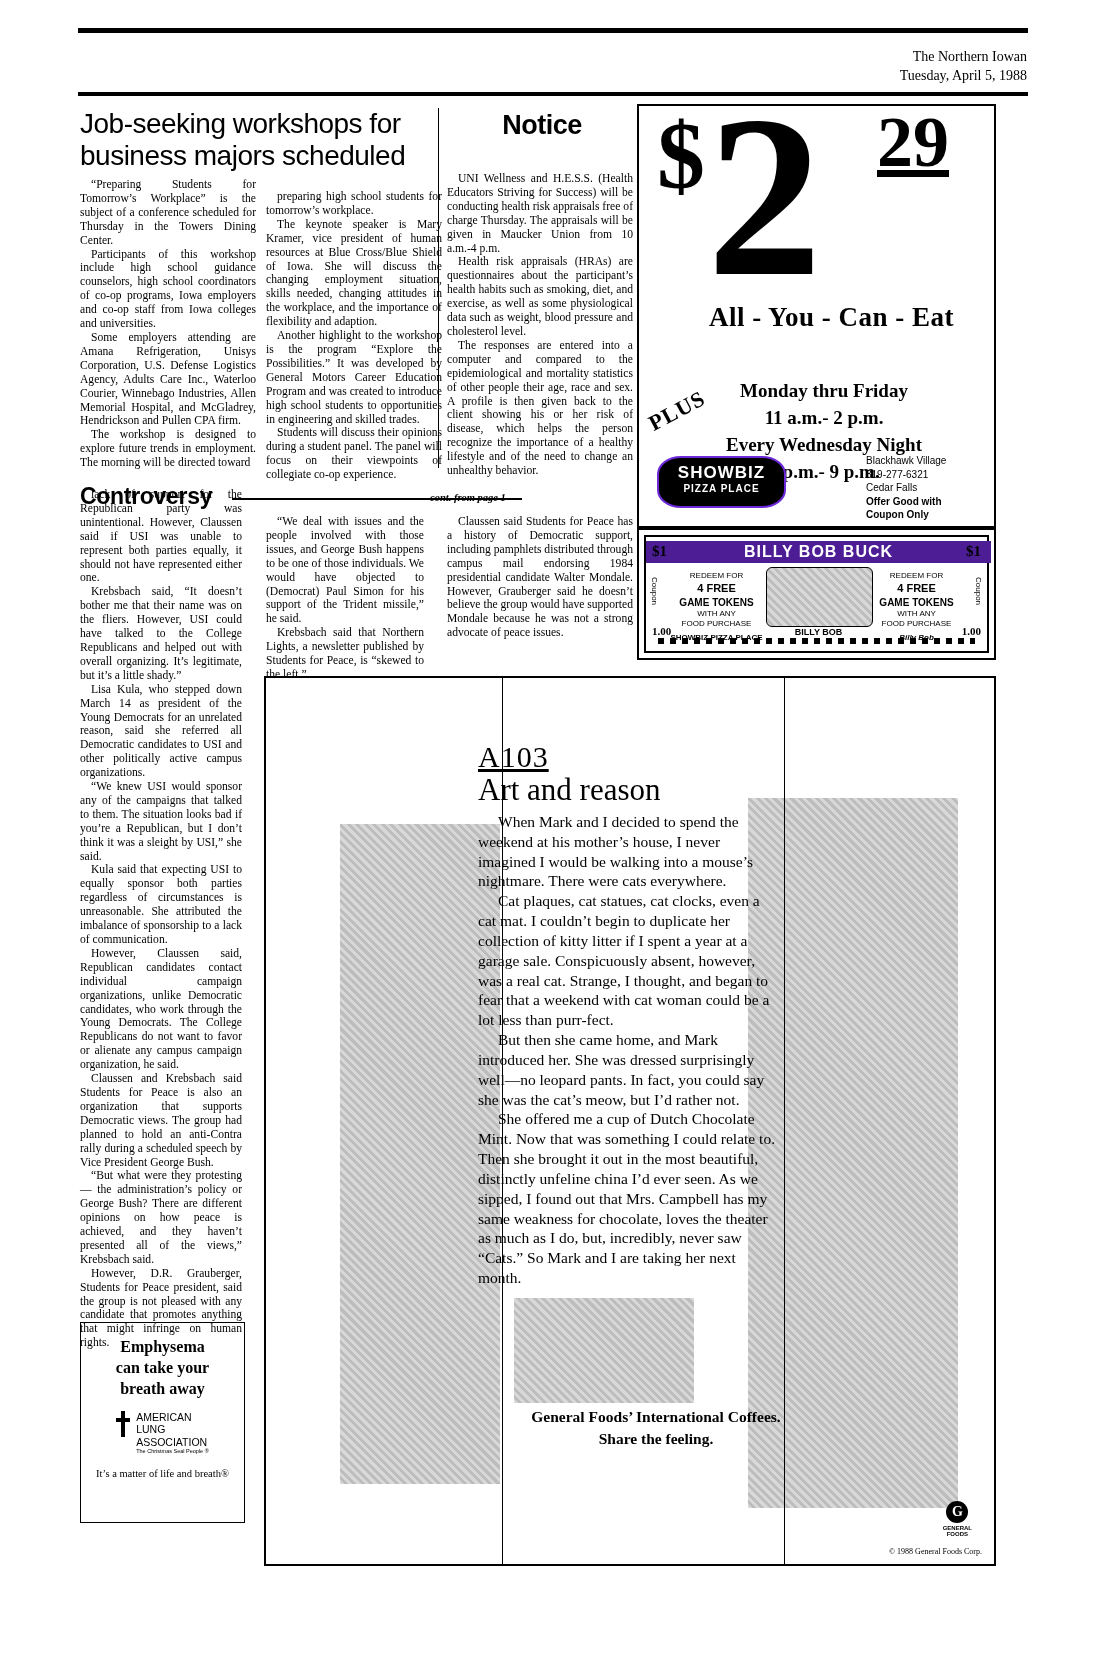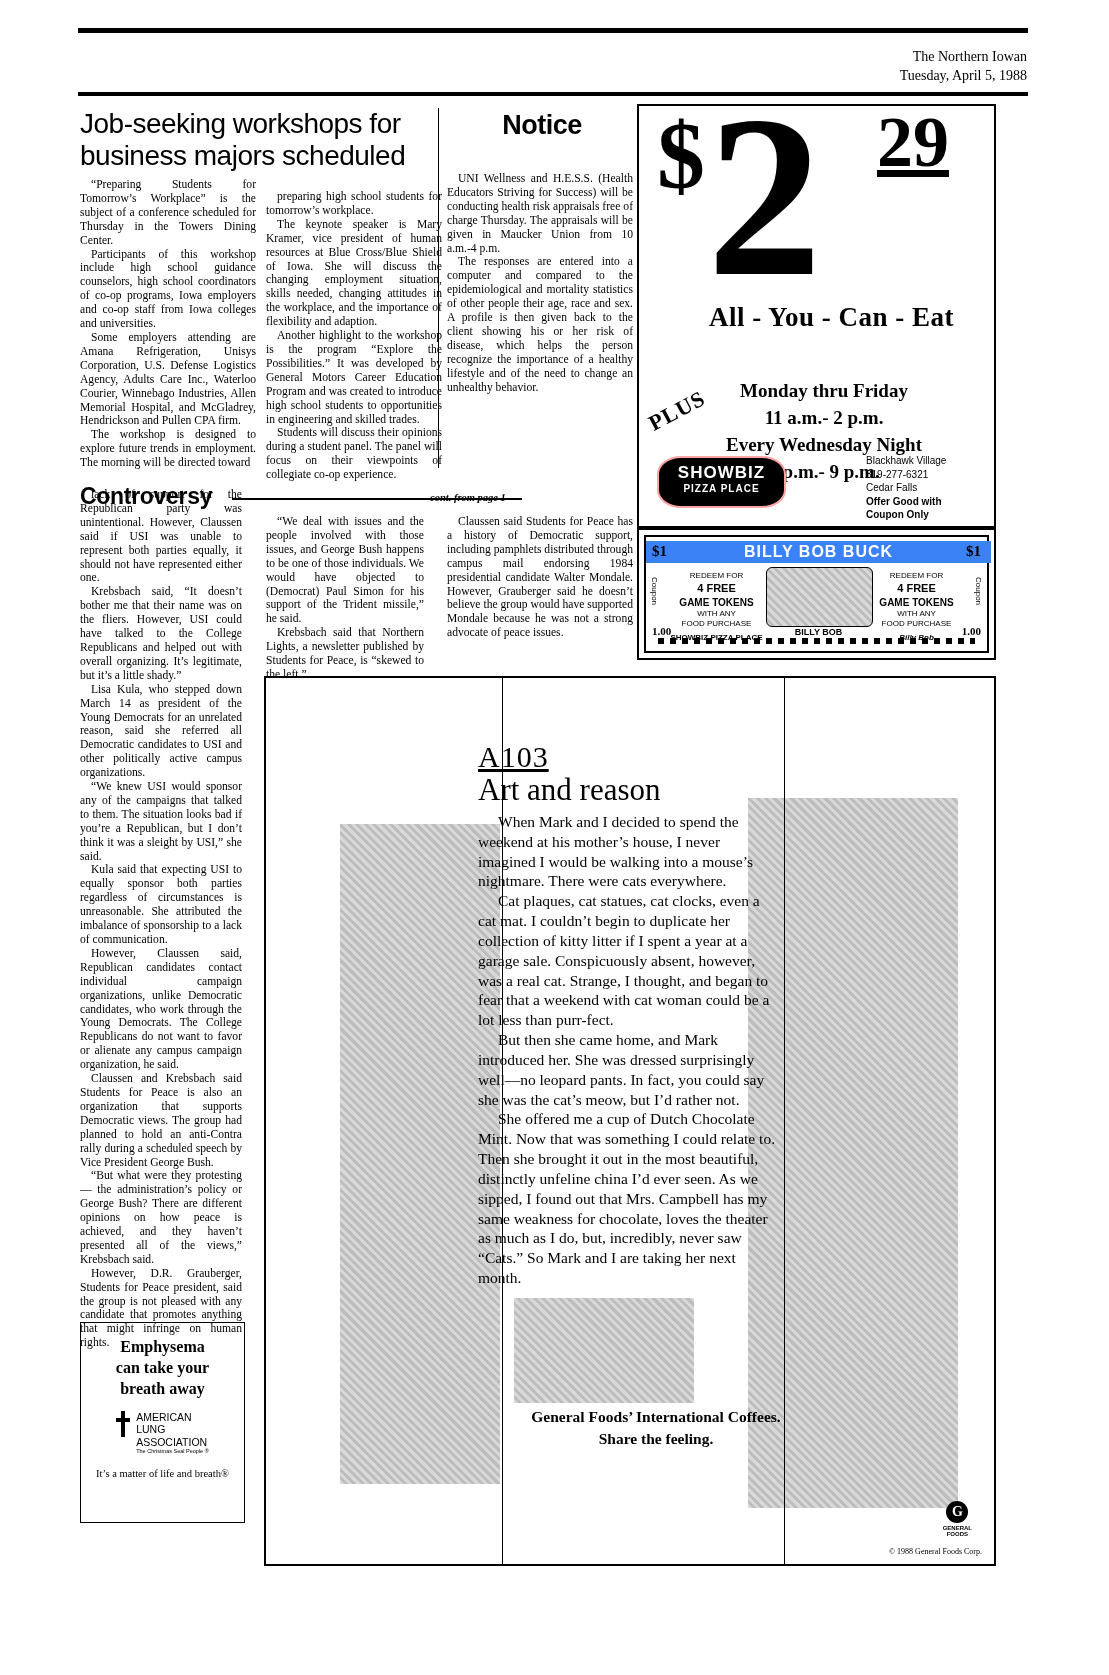--- a/index.html
+++ b/index.html
@@ -39,30 +39,30 @@
   
   .ad-pizza{position:absolute;left:637px;top:104px;width:355px;height:420px;border:2px solid #000;background:#fff;overflow:hidden;}
   .price{position:absolute;left:10px;top:-6px;width:340px;height:210px;}
   .price .dollar{position:absolute;left:8px;top:8px;font-family:"Liberation Serif",serif;font-weight:bold;font-size:96px;line-height:1;}
   .price .two{position:absolute;left:58px;top:-18px;font-family:"Liberation Serif",serif;font-weight:bold;font-size:230px;line-height:1;letter-spacing:-10px;}
   .price .cents{position:absolute;left:228px;top:6px;font-family:"Liberation Serif",serif;font-weight:bold;font-size:72px;line-height:1;text-decoration:underline;}
   .ayce{position:absolute;left:0;top:196px;width:385px;text-align:center;font-family:"Liberation Serif",serif;font-weight:bold;font-size:27px;letter-spacing:0.5px;}
   .stp{position:absolute;left:0;top:233px;width:355px;text-align:center;font-family:"Liberation Serif",serif;font-weight:bold;font-size:27px;}
   .mtf{position:absolute;left:20px;top:272px;width:330px;text-align:center;font-family:"Liberation Serif",serif;font-weight:bold;font-size:19px;line-height:1.42;}
   .plus{position:absolute;left:8px;top:292px;font-family:"Liberation Serif",serif;font-weight:bold;font-size:22px;transform:rotate(-28deg);letter-spacing:1px;}
-  .showbiz{position:absolute;left:18px;top:350px;width:125px;height:48px;border:2px solid #fca5a5;border-radius:24px/18px;background:#000;color:#fff;text-align:center;font-family:"Liberation Sans",sans-serif;font-weight:bold;}
+  .showbiz{position:absolute;left:18px;top:350px;width:125px;height:48px;border:2px solid #6d28d9;border-radius:24px/18px;background:#000;color:#fff;text-align:center;font-family:"Liberation Sans",sans-serif;font-weight:bold;}
   .showbiz .s1{font-size:17px;letter-spacing:1px;line-height:1.25;padding-top:4px;}
   .showbiz .s2{font-size:10px;letter-spacing:1px;}
   .addr{position:absolute;right:8px;top:348px;width:120px;font-family:"Liberation Sans",sans-serif;font-size:10px;line-height:1.35;font-weight:bold;text-align:left;}
   .addr .n{font-weight:normal;}
 
   
   .coupon{position:absolute;left:637px;top:528px;width:355px;height:128px;border:2px solid #000;background:#fff;overflow:hidden;}
   .coupon-inner{position:absolute;left:5px;top:5px;right:5px;bottom:5px;border:2px solid #000;}
-  .bb-title{position:absolute;left:0;top:4px;width:345px;text-align:center;font-family:"Liberation Sans",sans-serif;font-weight:bold;font-size:16px;letter-spacing:1px;background:#3b82f6;color:#fff;padding:2px 0;}
+  .bb-title{position:absolute;left:0;top:4px;width:345px;text-align:center;font-family:"Liberation Sans",sans-serif;font-weight:bold;font-size:16px;letter-spacing:1px;background:#4c1d95;color:#fff;padding:2px 0;}
   .bb-dollar{position:absolute;font-family:"Liberation Serif",serif;font-weight:bold;font-size:15px;}
   .bb-col{position:absolute;top:34px;width:105px;text-align:center;font-family:"Liberation Sans",sans-serif;font-size:8px;line-height:1.3;}
   .bb-col .r{font-size:8px;}
   .bb-col .f{font-weight:bold;font-size:11px;}
   .bb-col .t{font-weight:bold;font-size:10px;}
   .bb-side{position:absolute;top:40px;font-family:"Liberation Sans",sans-serif;font-size:8px;writing-mode:vertical-rl;}
   .bb-dog{position:absolute;left:120px;top:30px;width:105px;height:58px;border:1px solid #000;border-radius:6px;background:#fff;}
   .bb-name{position:absolute;left:120px;top:90px;width:105px;text-align:center;font-family:"Liberation Sans",sans-serif;font-size:9px;font-weight:bold;}
   .bb-dots{position:absolute;left:12px;right:12px;bottom:7px;height:6px;background:repeating-linear-gradient(90deg,#000 0 6px,transparent 6px 12px);}
 
@@ -122,20 +122,21 @@
     <p>The keynote speaker is Mary Kramer, vice president of human resources at Blue Cross/Blue Shield of Iowa. She will discuss the changing employment situation, skills needed, changing attitudes in the workplace, and the importance of flexibility and adaption.</p>
     <p>Another highlight to the workshop is the program “Explore the Possibilities.” It was developed by General Motors Career Education Program and was created to introduce high school students to opportunities in engineering and skilled trades.</p>
     <p>Students will discuss their opinions during a student panel. The panel will focus on their viewpoints of collegiate co-op experience.</p>
   </div>
 
   <div class="vrule" style="left:438px;top:108px;height:360px;"></div>
 
   <div class="hl" id="hl-notice">Notice</div>
   <div class="col" id="col-notice">
     <p class="first">UNI Wellness and H.E.S.S. (Health Educators Striving for Success) will be conducting health risk appraisals free of charge Thursday. The appraisals will be given in Maucker Union from 10 a.m.-4 p.m.</p>
+    <p>Health risk appraisals (HRAs) are questionnaires about the participant’s health habits such as smoking, diet, and exercise, as well as some physiological data such as weight, blood pressure and cholesterol level.</p>
     <p>The responses are entered into a computer and compared to the epidemiological and mortality statistics of other people their age, race and sex. A profile is then given back to the client showing his or her risk of disease, which helps the person recognize the importance of a healthy lifestyle and of the need to change an unhealthy behavior.</p>
   </div>
 
   <div class="hl" id="hl-contro">Controversy</div>
   <div class="contro-rule"></div>
   <div class="contro-cont">cont. from page 1</div>
 
   <div class="col" id="col-c1">
     <p class="first">lack of support for the Republican party was unintentional. However, Claussen said if USI was unable to represent both parties equally, it should not have represented either one.</p>
     <p>Krebsbach said, “It doesn’t bother me that their name was on the fliers. However, USI could have talked to the College Republicans and helped out with overall organizing. It’s legitimate, but it’s a little shady.”</p>

